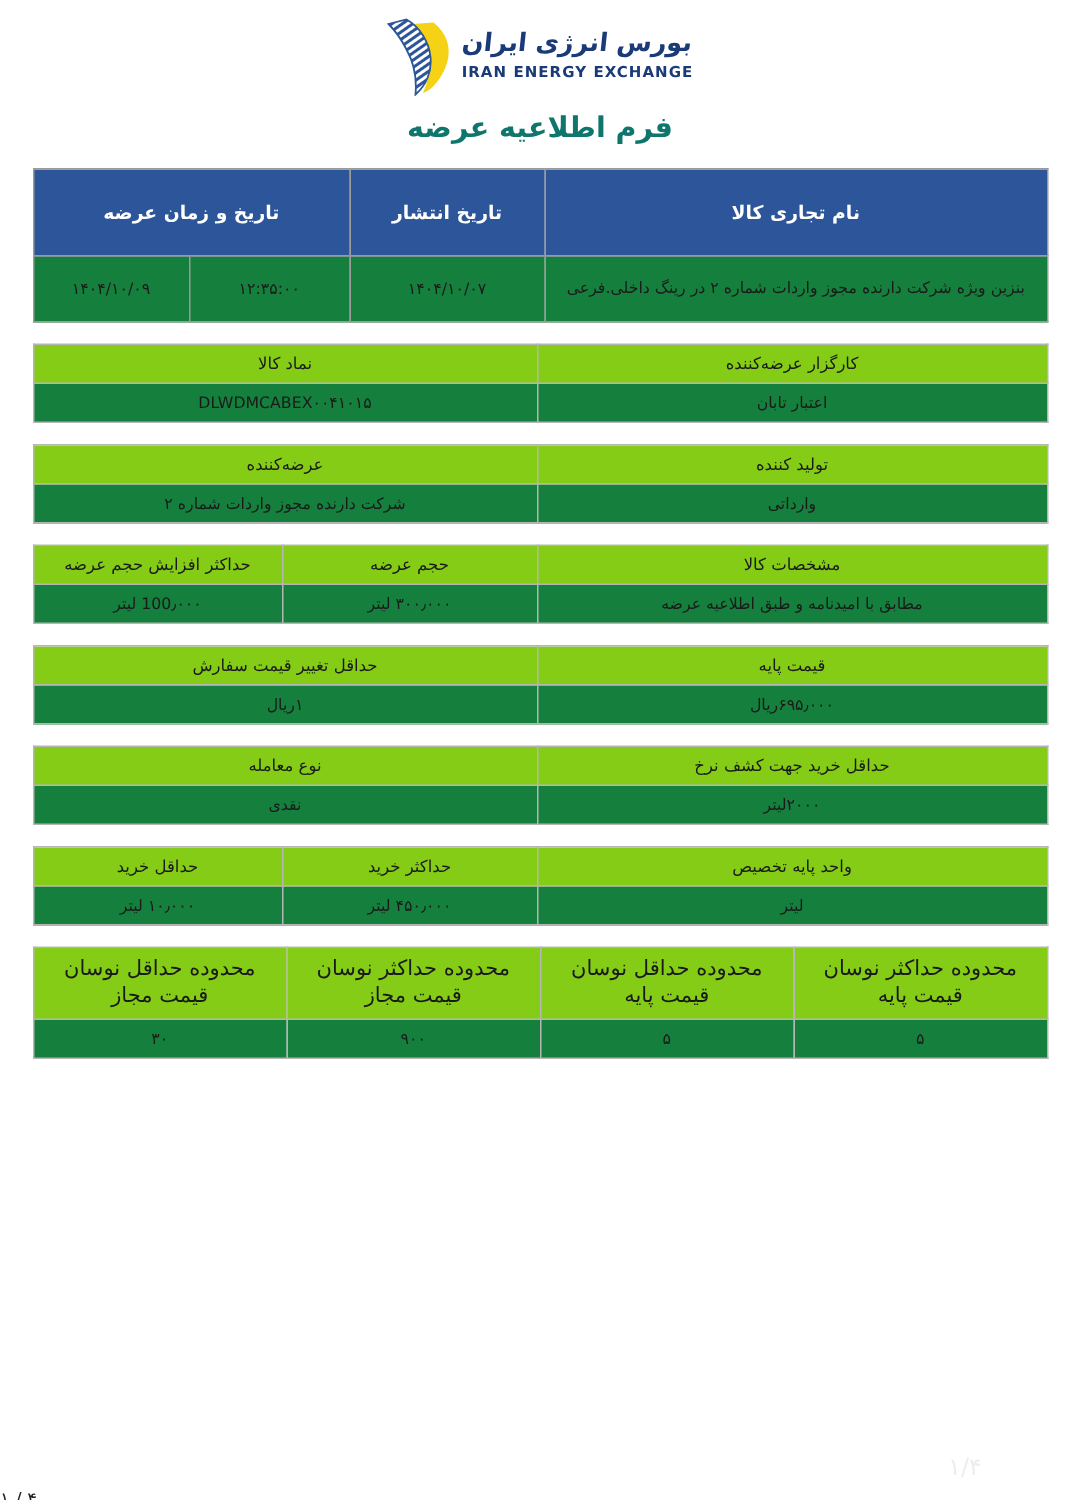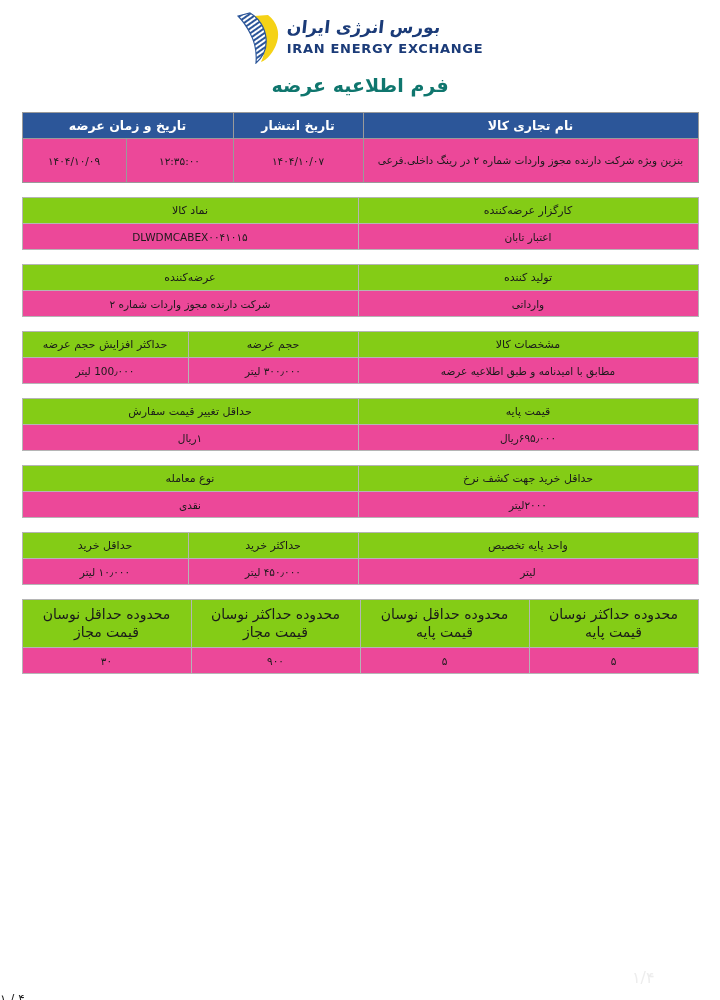--- a/index.html
+++ b/index.html
@@ -45,21 +45,21 @@
   .logo-fa {
     font-size: 17px;
     color: #1b3b78;
     font-weight: bold;
     letter-spacing: 0px;
     line-height: 1.15;
     white-space: nowrap;
     transform: skewX(-6deg);
   }
   .logo-en {
-    font-size: 13px;
+    font-size: 10px;
     color: #1b3b78;
     font-weight: bold;
     letter-spacing: 0.7px;
     white-space: nowrap;
     direction: ltr;
     margin-top: 3px;
   }
 
   
   .doc-title {
@@ -88,32 +88,32 @@
     font-weight: normal;
   }
   .tbl.first td, .tbl.first th { border-color: #9a9a9a; }
 
   
   .hdr-blue th {
     background: #2c5699;
     color: #ffffff;
     font-size: 12.5px;
     font-weight: bold;
-    padding: 5px 6px;
+    padding: 21px 6px;
     border-color: #2c5699;
   }
   
   .hdr-grey td {
     background: #84cc16;
     color: #1a1a1a;
     font-size: 11px;
     height: 26px;
   }
   .body-row td {
-    background: #ec4899;
+    background: #15803d;
     font-size: 10.5px;
     height: 26px;
   }
   .tall td { height: 44px; }
   .justify-cell {
     text-align: justify;
     text-align-last: center;
     line-height: 1.85;
     padding: 4px 14px 6px 14px;
   }

